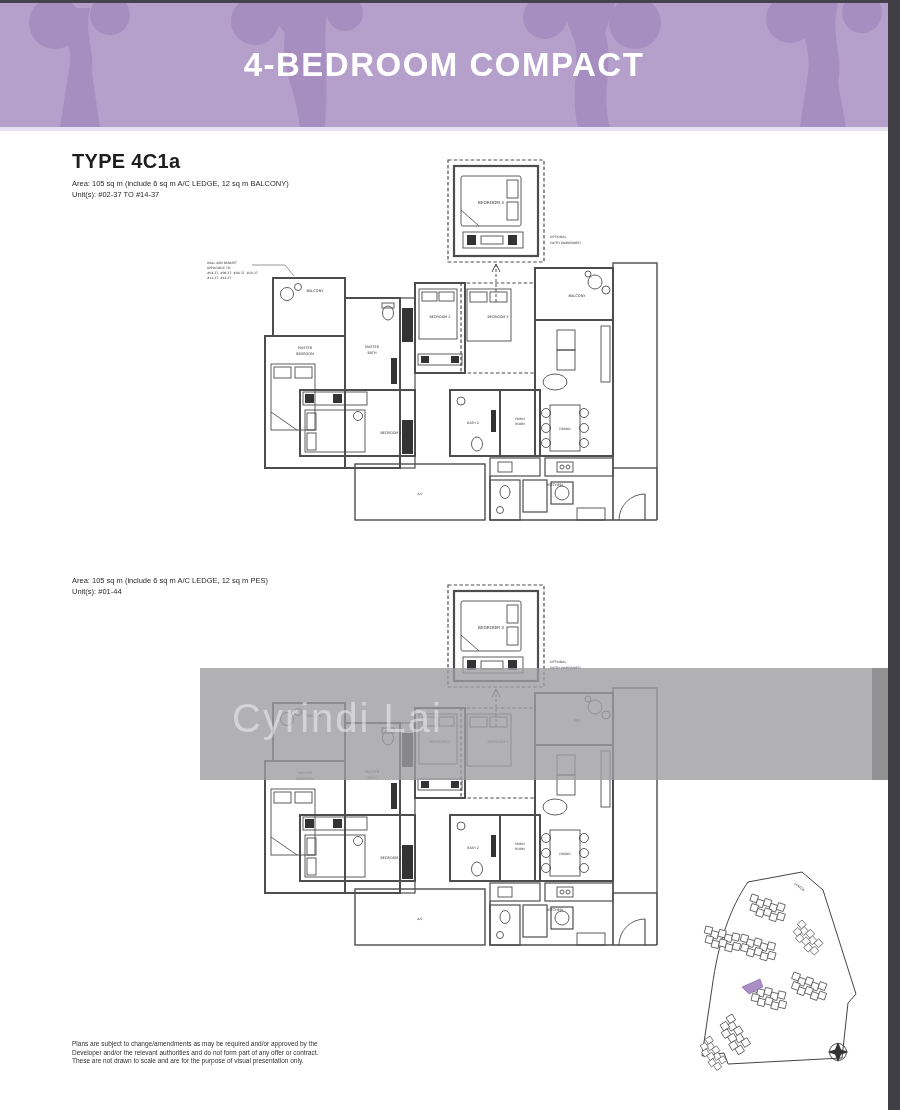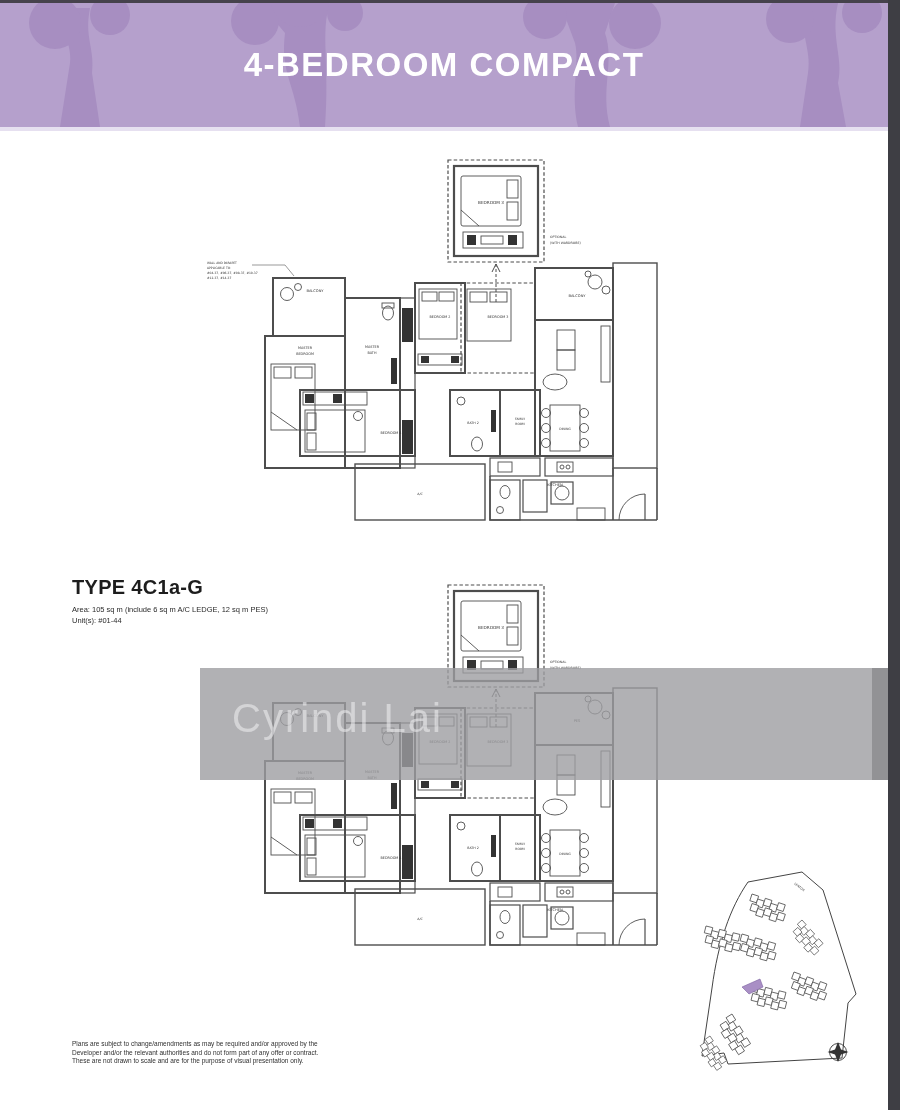--- a/index.html
+++ b/index.html
@@ -176,20 +176,25 @@
           <circle cx="635" cy="20" r="26"></circle>
         <path d="M800,124 L808,70 C812,45 798,30 806,0 L838,0 C830,35 844,55 838,80 L846,124 Z"></path>
         <circle cx="790" cy="16" r="24"></circle>
           <circle cx="862" cy="10" r="20"></circle>
       </g>
     </svg>
     <h1>4-BEDROOM COMPACT</h1>
   </header>
   <div class="banner-underline"></div>
 
+  <div class="plan-head head-1">
+    <h2>TYPE 4C1a</h2>
+    <p>Area: 105 sq m (include 6 sq m A/C LEDGE, 12 sq m BALCONY)</p>
+    <p>Unit(s): #02-37 TO #14-37</p>
+  </div>
 
   <svg class="plan-svg plan-1" viewBox="0 0 470 400">
     <use href="#plan-geo"></use>
 
     <g>
       <path d="M47,107 L80,107 L89,118" stroke="#555" stroke-width="0.6" fill="none"></path>
       <text class="f30" x="2" y="106">WALL AND PARAPET</text>
       <text class="f30" x="2" y="111">APPLICABLE TO:</text>
       <text class="f30" x="2" y="116">#04-37, #06-37, #08-37, #10-37</text>
       <text class="f30" x="2" y="121">#12-37, #14-37</text>
@@ -208,21 +213,20 @@
     <text class="f34 mid" x="186" y="276">BEDROOM 4</text>
     <text class="f32 mid" x="268" y="266">BATH 2</text>
     <text class="f30 mid" x="315" y="262">FAMILY</text>
     <text class="f30 mid" x="315" y="267">ROOM</text>
     <text class="f32 mid" x="360" y="272">DINING</text>
     <text class="f36 mid" x="350" y="328">KITCHEN</text>
     <text class="f32 mid" x="215" y="337">A/C</text>
   </svg>
 
   <div class="plan-head head-2">
-    <h2>TYPE 4C1a-G</h2>
     <p>Area: 105 sq m (include 6 sq m A/C LEDGE, 12 sq m PES)</p>
     <p>Unit(s): #01-44</p>
   </div>
 
   <svg class="plan-svg plan-2" viewBox="0 0 470 400">
     <use href="#plan-geo"></use>
     <text class="f40 mid" x="286" y="46">BEDROOM 3</text>
     <text class="f32" x="345" y="80">OPTIONAL</text>
     <text class="f32" x="345" y="86">(WITH WARDROBE)</text>
     <text class="f36 mid" x="110" y="134">BALCONY</text>

